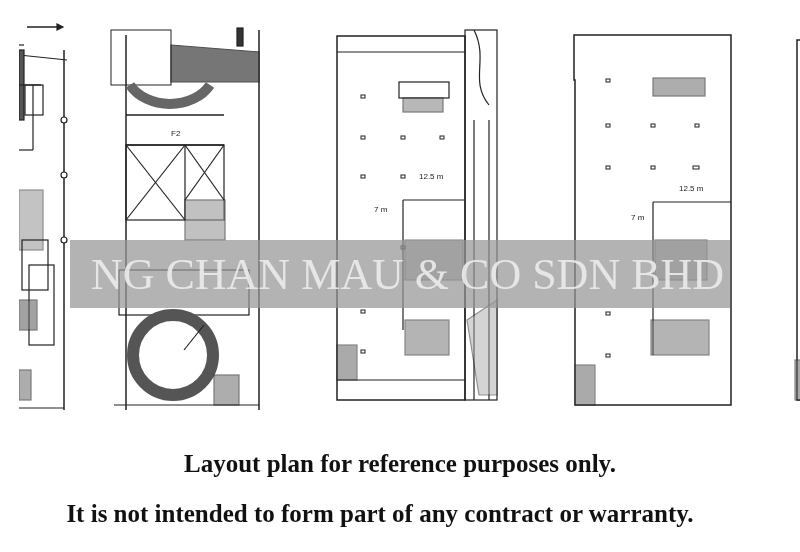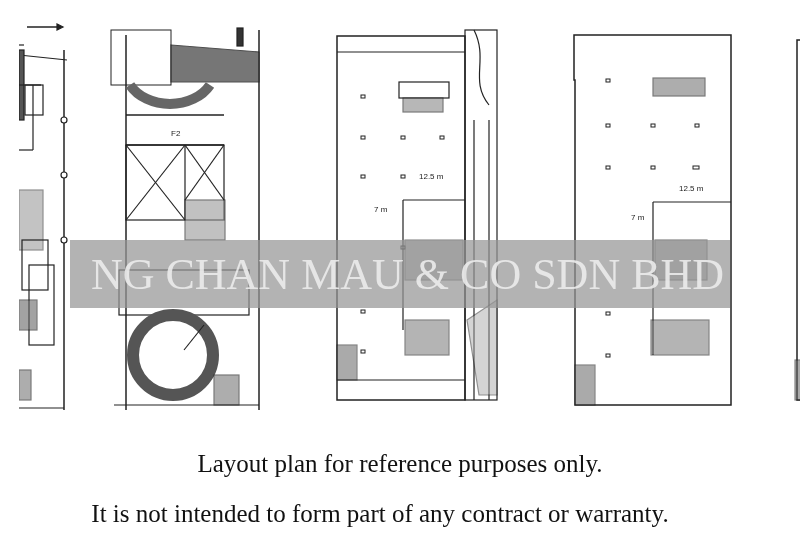--- a/index.html
+++ b/index.html
@@ -12,21 +12,21 @@
   .watermark {
     position: absolute; left: 70px; top: 240px; width: 660px; height: 68px;
     background: rgba(150,150,150,0.72);
     display: flex; align-items: center; justify-content: center;
   }
   .watermark span {
     font-family: "Liberation Serif", serif; font-size: 44px; color: rgba(235,235,235,0.9);
     letter-spacing: 0px; white-space: nowrap; margin-left: 15px;
   }
   .disclaimer { position: absolute; left: 0; width: 800px; text-align: center;
-    font-family: "Liberation Serif", serif; font-weight: normal; color: #111; }
+    font-family: "Liberation Serif", serif; font-weight: bold; color: #111; }
   .d1 { top: 450px; font-size: 25px; }
   .d2 { top: 500px; font-size: 25px; left: -20px; }
   .lbl { font-family: "Liberation Sans", sans-serif; font-size: 8px; fill: #222; }
 </style>
 </head>
 <body>
 
 <div class="plans">
 <svg width="800" height="420" viewBox="0 0 800 420" xmlns="http://www.w3.org/2000/svg" stroke="#222" fill="none" stroke-width="1.2">
 

